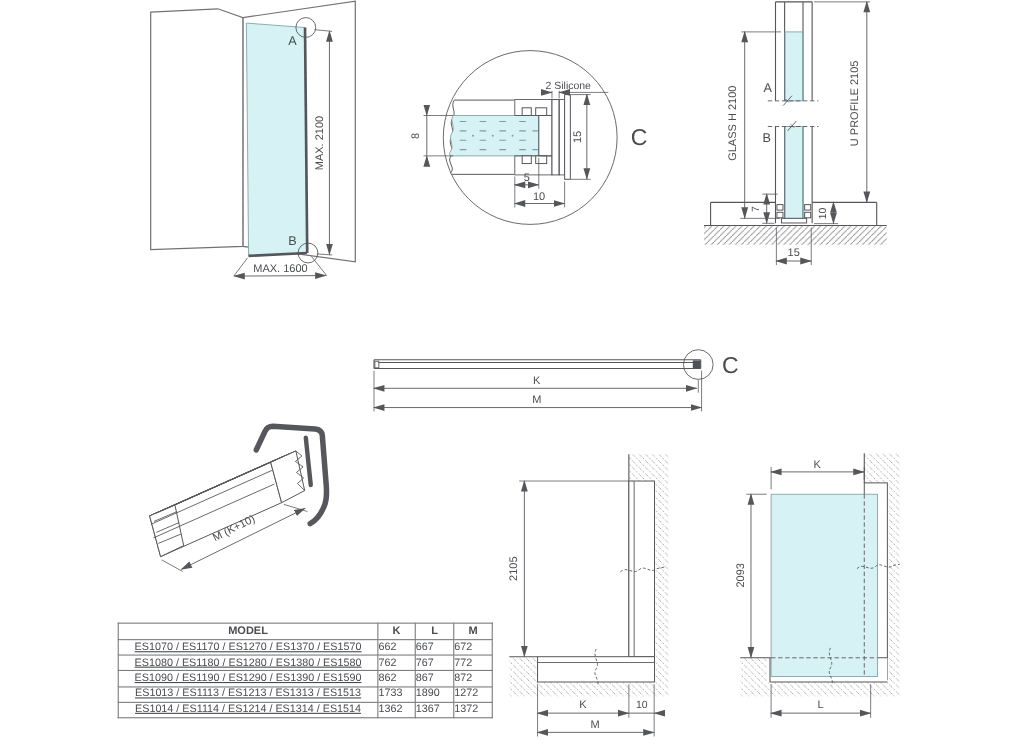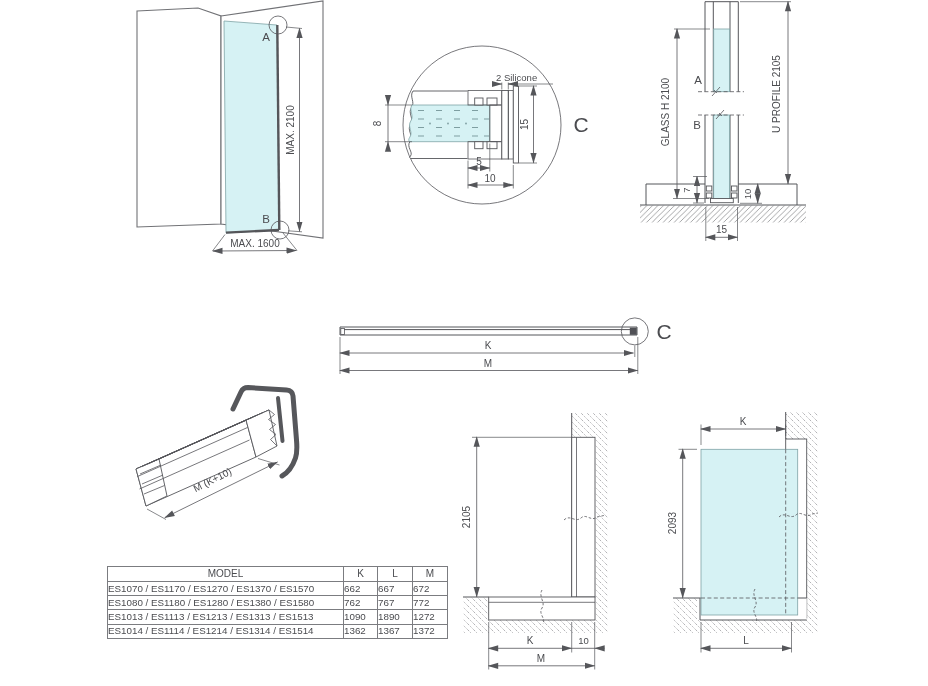--- a/index.html
+++ b/index.html
@@ -20,22 +20,22 @@
   .dsh{stroke:var(--line);stroke-width:0.8;fill:none;stroke-dasharray:4 2.4;}
   .sq{stroke:var(--line);stroke-width:0.8;fill:none;stroke-dasharray:2.6 1.8;}
   .gd{stroke:#7e9ea1;stroke-width:1;fill:none;}
   .ts{font-size:9.5px;} .tm{font-size:10px;} .tl{font-size:11.5px;} .tc{font-size:21px;}
   .bracket{stroke:#56575b;stroke-width:5;fill:none;stroke-linecap:round;stroke-linejoin:round;}
   .bracket2{stroke:#56575b;stroke-width:4;fill:none;stroke-linecap:round;}
   .tablewrap{position:absolute;left:107px;top:566px;width:341px;}
   table.model{border-collapse:collapse;table-layout:fixed;width:340px;}
   table.model th,table.model td{border:1px solid var(--tableline);color:var(--text);
     font-size:9.8px;line-height:1;padding:0;height:13.2px;white-space:nowrap;overflow:hidden;}
-  table.model th{height:14px;font-weight:normal;font-size:10px;}
-  td.model-cell{text-align:left;padding-left:3px;}
+  table.model th{height:14px;font-weight:bold;font-size:10px;}
+  td.model-cell{text-align:center;padding-left:3px;text-decoration:underline;}
   td.num-cell,th.num-h{}
 </style>
 </head>
 <body>
 
 <div class="canvas">
 <svg width="928" height="686" viewBox="0 0 928 686">
   <defs>
     <pattern id="hA" width="5.5" height="5.5" patternUnits="userSpaceOnUse">
       <path d="M0,5.5 L5.5,0" stroke="#8d8e91" stroke-width="0.8"></path>
@@ -291,22 +291,28 @@
             <td class="num-cell">667</td>
             <td class="num-cell">672</td>
           </tr>
           <tr>
             <td class="model-cell">ES1080 / ES1180 / ES1280 / ES1380 / ES1580</td>
             <td class="num-cell">762</td>
             <td class="num-cell">767</td>
             <td class="num-cell">772</td>
           </tr>
           <tr>
+            <td class="model-cell">ES1090 / ES1190 / ES1290 / ES1390 / ES1590</td>
+            <td class="num-cell">862</td>
+            <td class="num-cell">867</td>
+            <td class="num-cell">872</td>
+          </tr>
+          <tr>
             <td class="model-cell">ES1013 / ES1113 / ES1213 / ES1313 / ES1513</td>
-            <td class="num-cell">1090</td>
+            <td class="num-cell">1733</td>
             <td class="num-cell">1890</td>
             <td class="num-cell">1272</td>
           </tr>
           <tr>
             <td class="model-cell">ES1014 / ES1114 / ES1214 / ES1314 / ES1514</td>
             <td class="num-cell">1362</td>
             <td class="num-cell">1367</td>
             <td class="num-cell">1372</td>
           </tr>
         </tbody>

